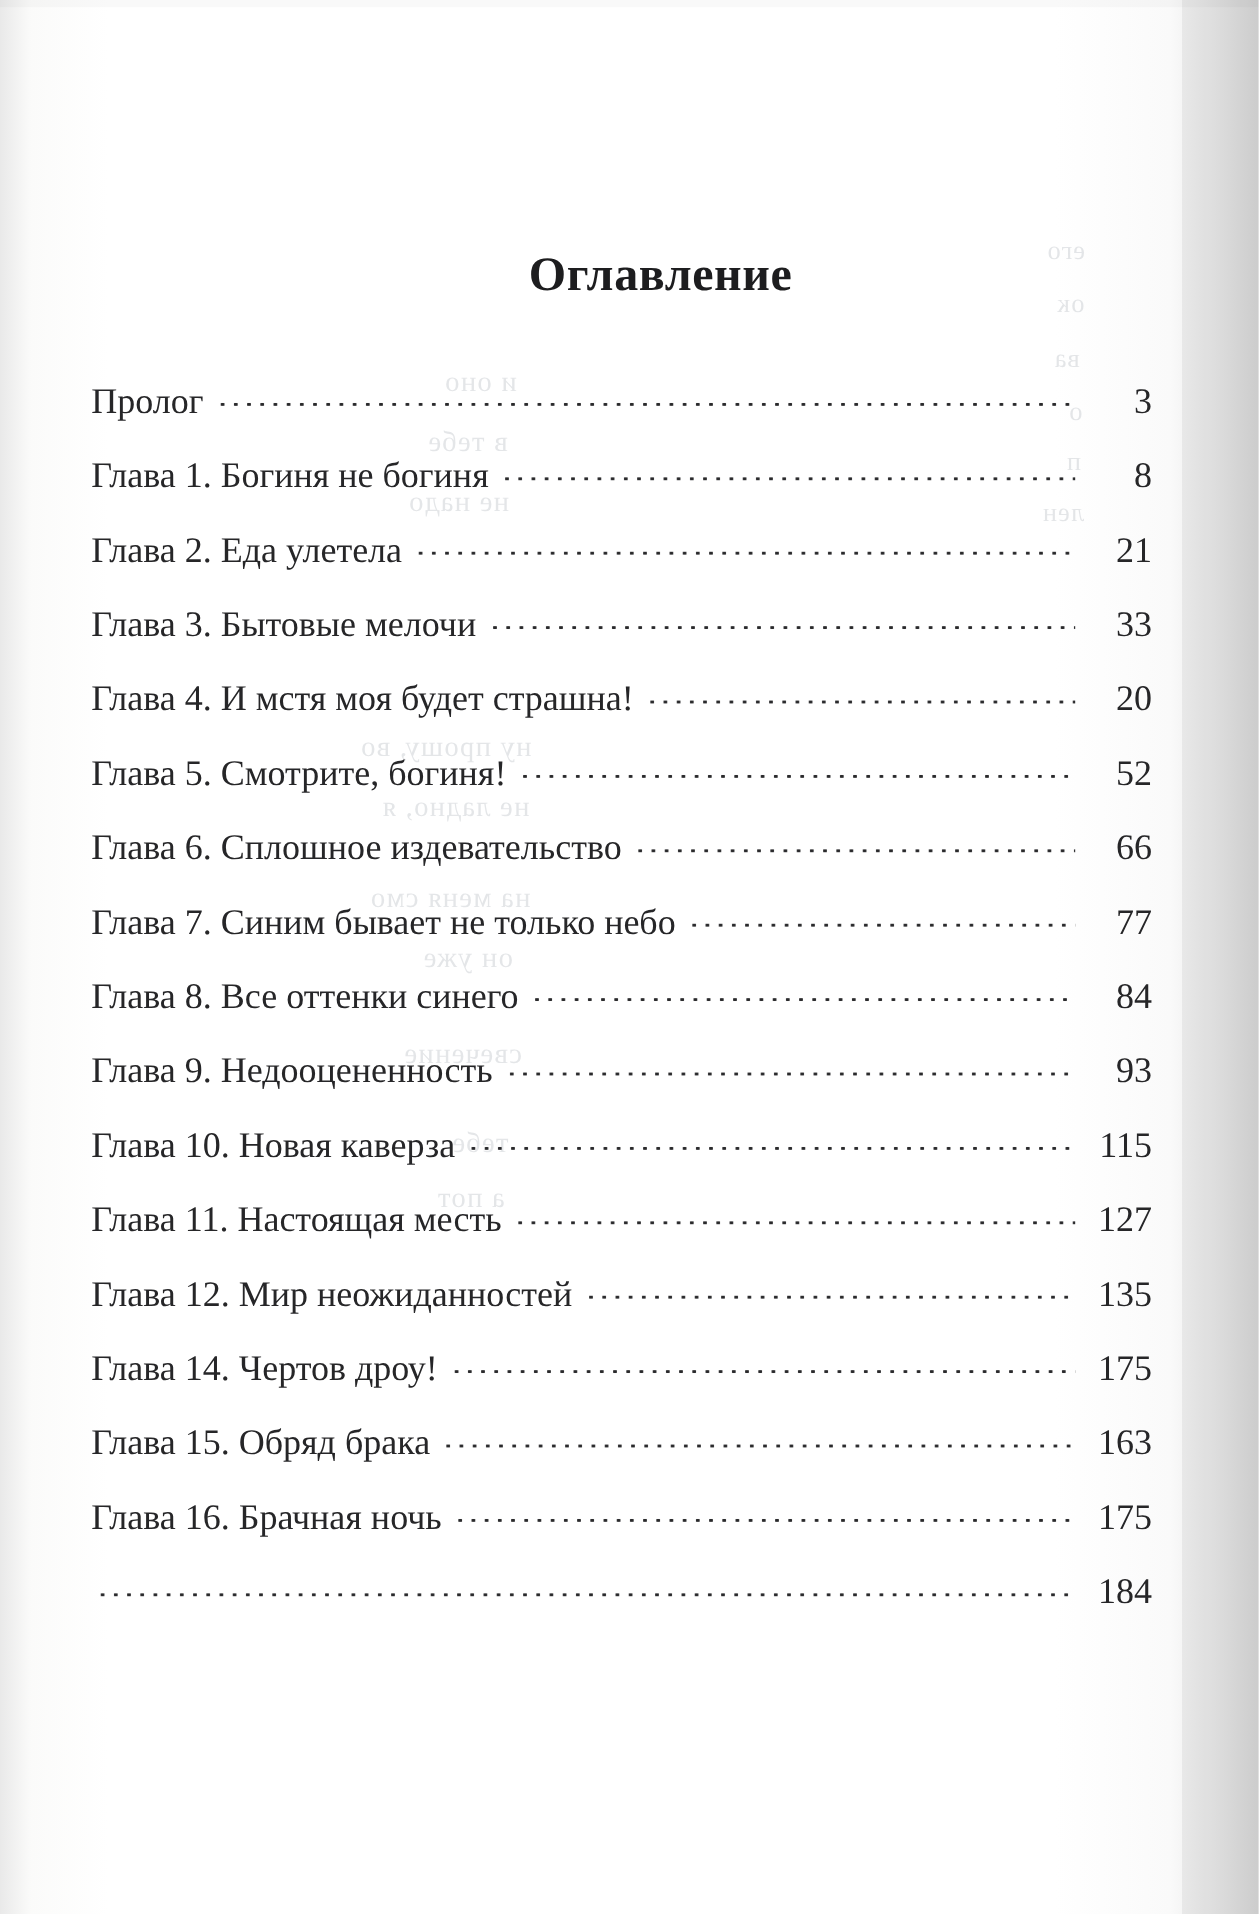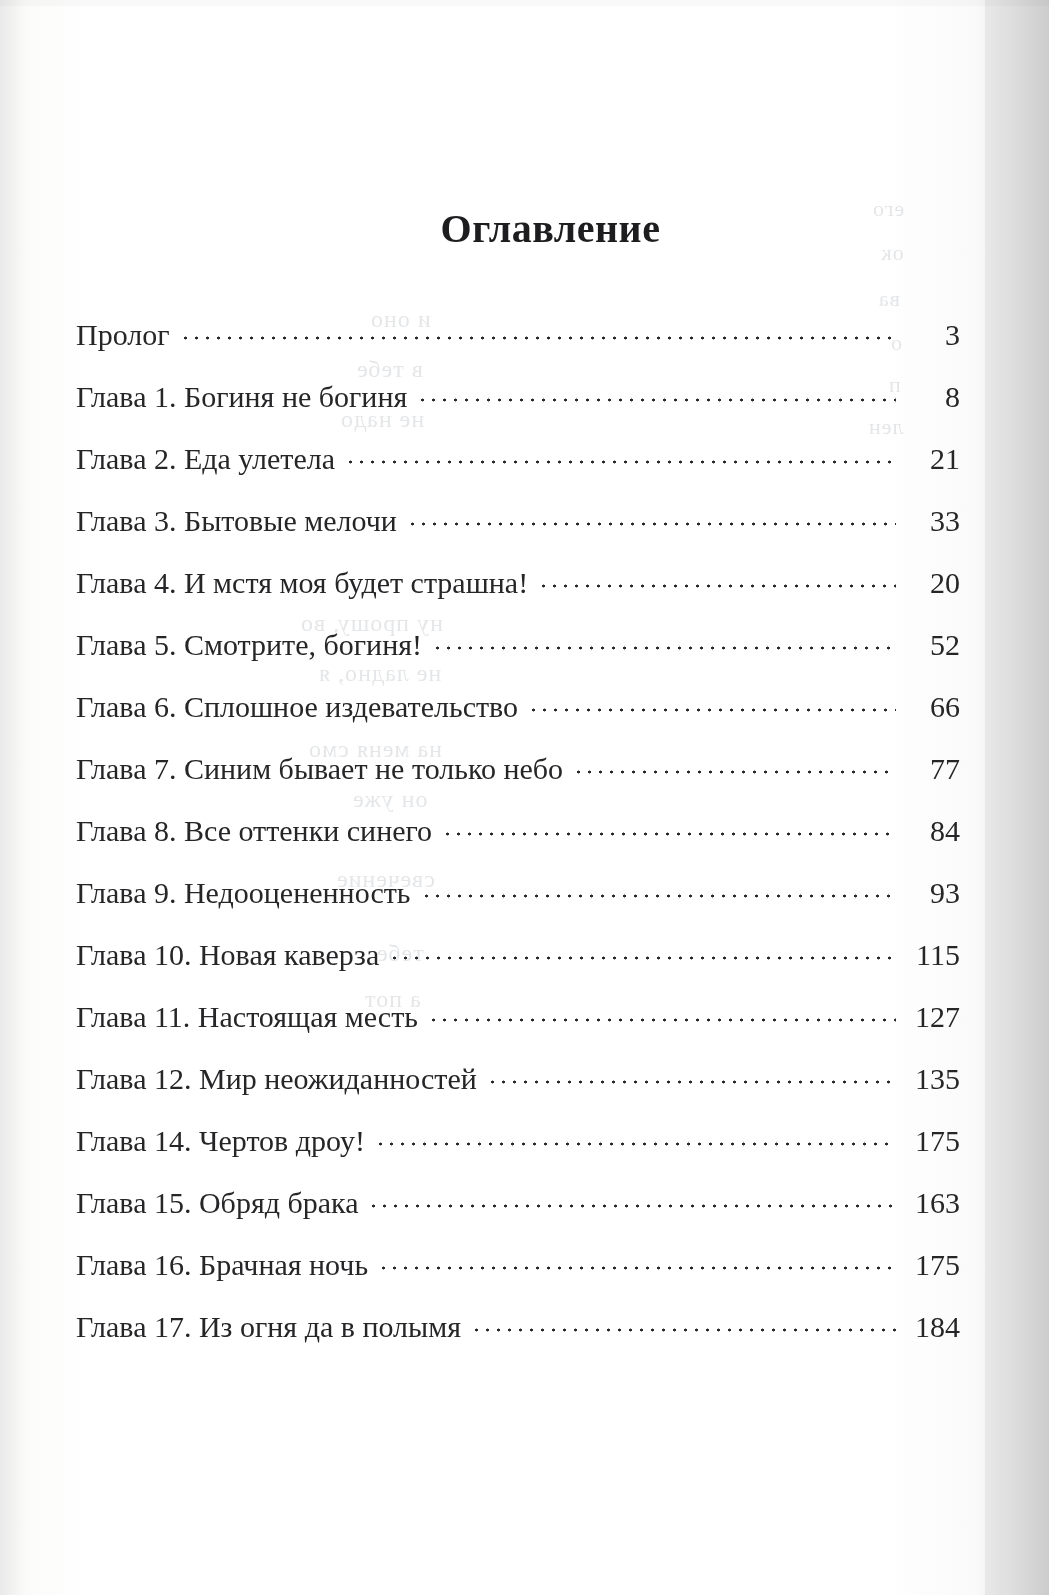--- a/index.html
+++ b/index.html
@@ -207,19 +207,18 @@
         <span class="toc-label">Глава 15. Обряд брака</span>
         <span class="toc-dots"></span>
         <span class="toc-page">163</span>
       </div>
       <div class="toc-row">
         <span class="toc-label">Глава 16. Брачная ночь</span>
         <span class="toc-dots"></span>
         <span class="toc-page">175</span>
       </div>
       <div class="toc-row">
-        <span class="toc-label">Глава 17. Из огня да в полымя</span>
         <span class="toc-dots"></span>
         <span class="toc-page">184</span>
       </div>
     </div>
 
 </div>
 
 </body></html>

